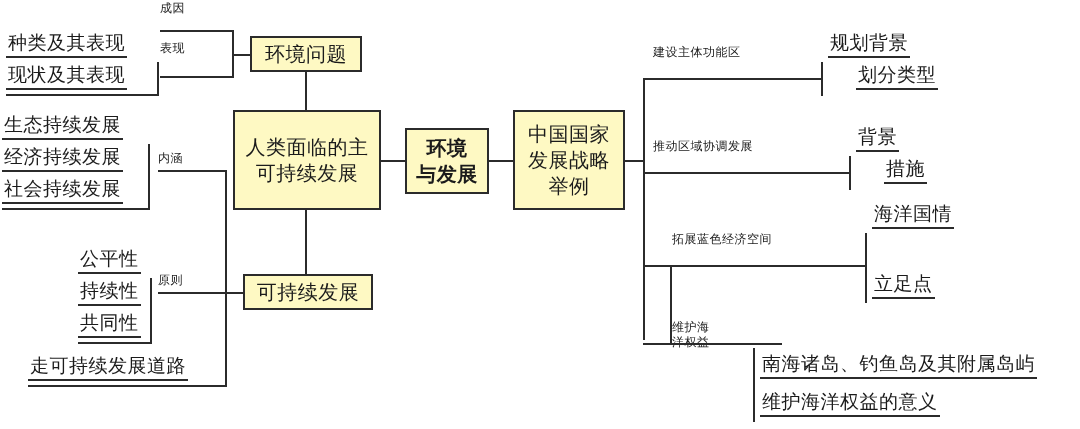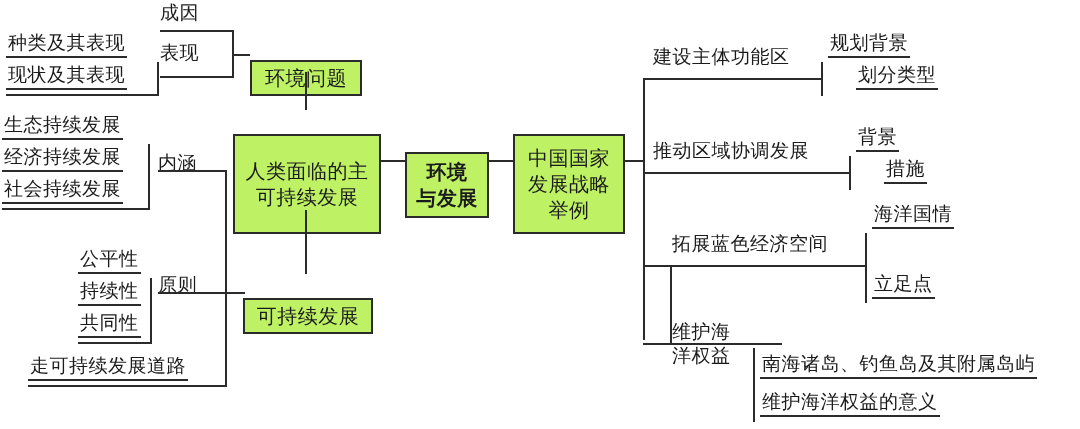--- a/index.html
+++ b/index.html
@@ -29,36 +29,35 @@
   
   .leaf {
     font-size: 19px;
     padding: 0 2px 2px 2px;
     border-bottom: 2px solid #2b2b2b;
   }
 
   
   .boxed {
     border: 2px solid #2b2b2b;
-    background: #bef264;
+    background: #fef9c3;
     text-align: center;
     display: flex;
     align-items: center;
     justify-content: center;
     font-size: 20px;
     padding: 2px 22px;
     box-sizing: border-box;
-    margin-top: 24px;
   }
   .boxed.bold { font-weight: bold; }
   .boxed .ml { line-height: 1.3; }
 
   
   .mid {
-    font-size: 19px;
+    font-size: 12px;
   }
 
   
   .ln {
     position: absolute;
     background: #2b2b2b;
   }
   .ln.h { height: 2px; }
   .ln.v { width: 2px; }
 </style>

